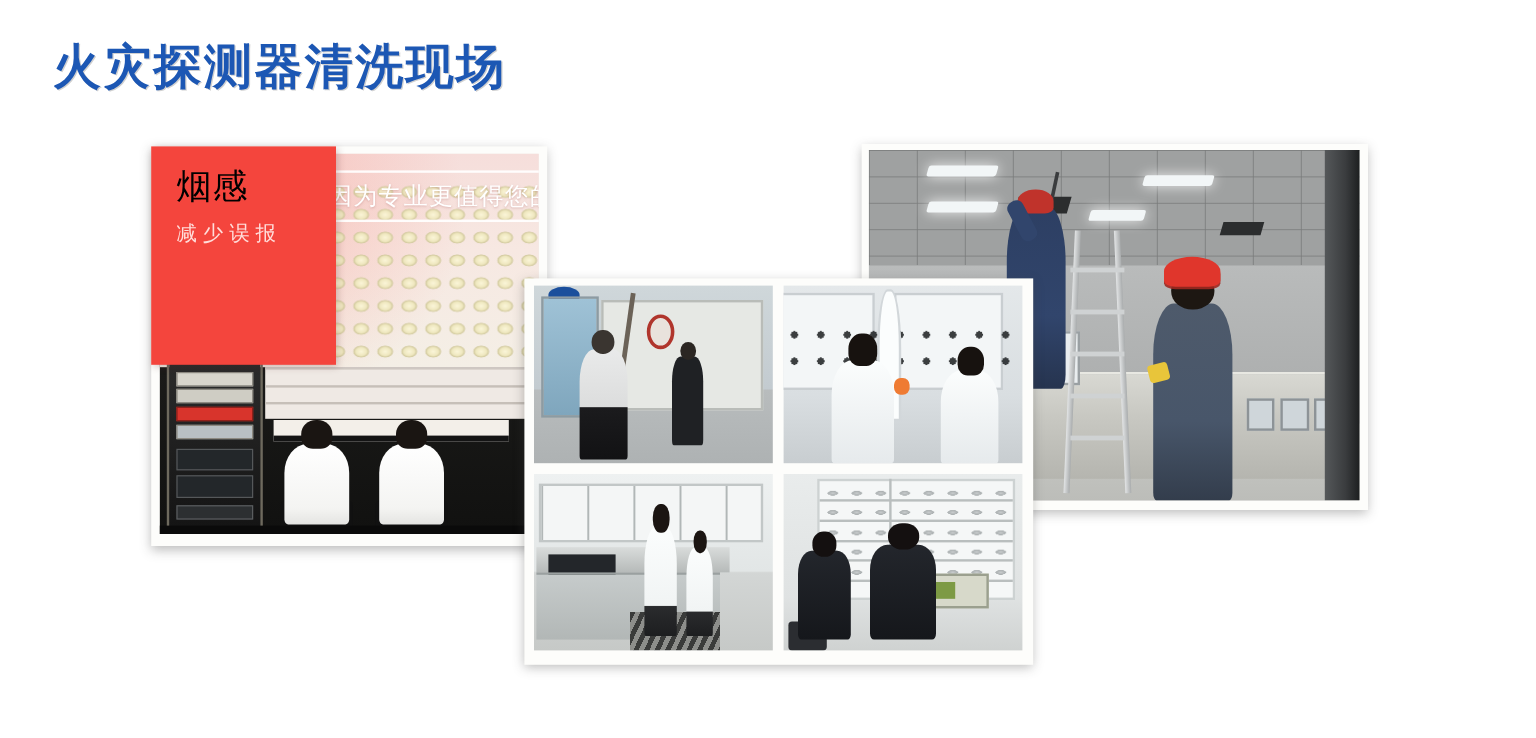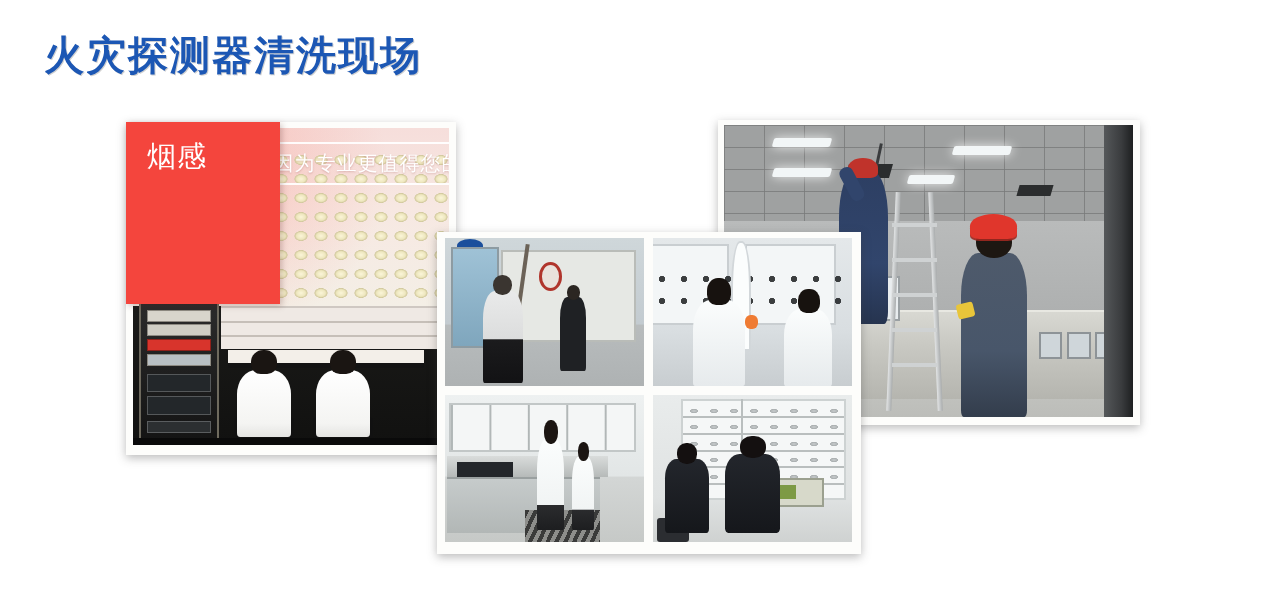--- a/index.html
+++ b/index.html
@@ -133,21 +133,21 @@
   
   #badge-smoke {
     position: absolute;
     left: 126px; top: 122px;
     width: 154px; height: 182px;
     background: #f4453d;
     z-index: 12;
     box-shadow: 2px 2px 6px rgba(80,30,30,0.25);
   }
   .badge-big {
-    color: #ffffff;
+    color: #000000;
     font-size: 29px;
     line-height: 1.12;
     padding: 18px 0 0 21px;
     letter-spacing: 1px;
   }
   .badge-sub {
     color: #ffdedb;
     font-size: 17px;
     line-height: 1.5;
     padding: 10px 0 0 21px;
@@ -478,20 +478,21 @@
 
       </div>
     </div>
   </div>
 
   <div id="badge-smoke">
     <div class="badge-big">
       <div>烟感</div>
     </div>
     <div class="badge-sub">
+      <div>减少误报</div>
     </div>
   </div>
 
   <div class="photo-frame" id="panel-right">
     <div class="photo-inner">
       <div class="scene-right">
         <div class="ceiling">
           <div class="ceil-light cl1"></div>
           <div class="ceil-light cl2"></div>
           <div class="ceil-light cl3"></div>

